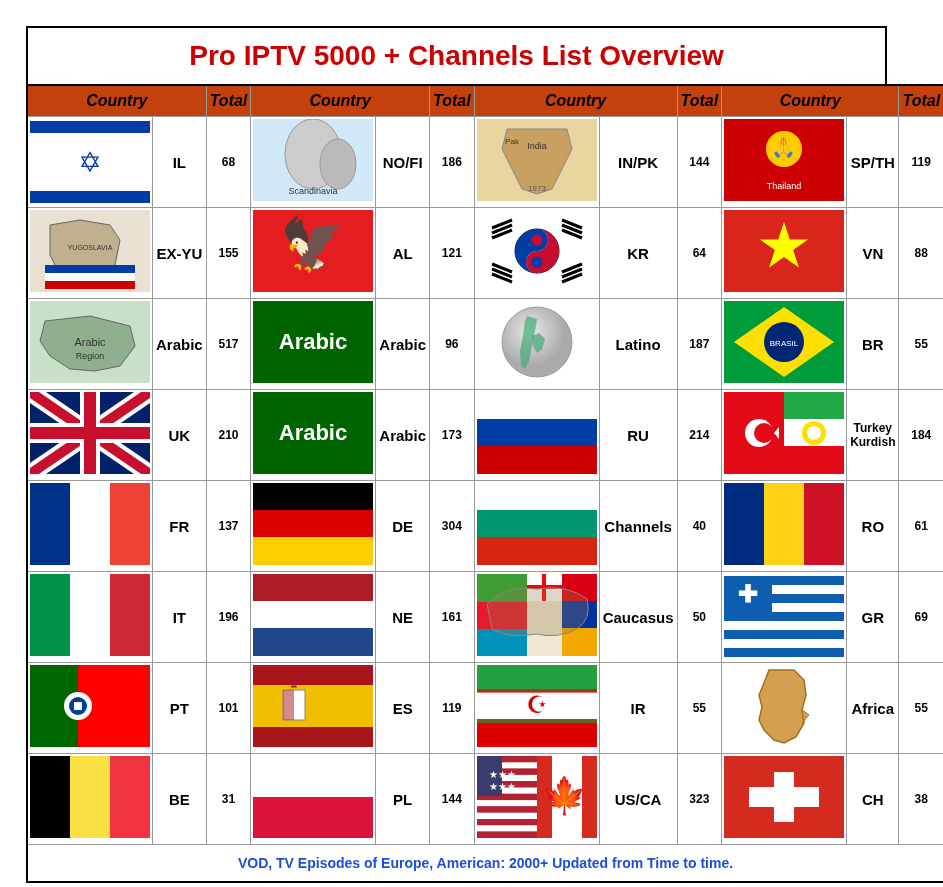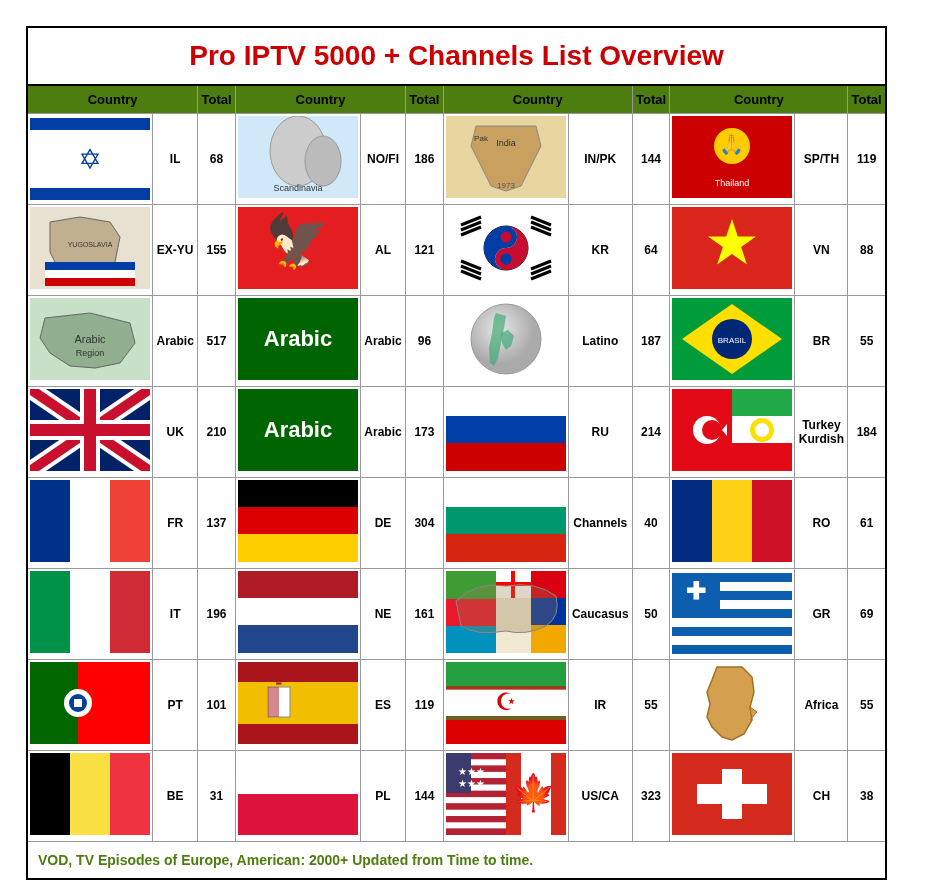--- a/index.html
+++ b/index.html
@@ -29,45 +29,46 @@
       border: 2px solid #000;
     }
     th, td {
       border: 1px solid #999;
       text-align: center;
       vertical-align: middle;
       padding: 3px;
     }
     thead th {
       font-weight: bold;
-      font-size: 13px;
-      background: #4d7c0f;
+      font-size: 16px;
+      background: #c2410c;
       padding: 6px 3px;
+      font-style: italic;
     }
     .flag-cell {
       width: 130px;
       height: 90px;
       padding: 2px;
     }
     .code-cell {
-      font-size: 12px;
+      font-size: 15px;
       font-weight: bold;
       width: 70px;
     }
     .total-cell {
       font-size: 12px;
       font-weight: bold;
       width: 55px;
     }
     .footer-row td {
-      color: #4d7c0f;
+      color: #1d4ed8;
       font-weight: bold;
       font-size: 14px;
       padding: 10px;
-      text-align: left;
+      text-align: center;
     }
 
     
     
     .flag-il {
       background: #fff;
       display: flex;
       flex-direction: column;
       align-items: center;
       justify-content: center;

